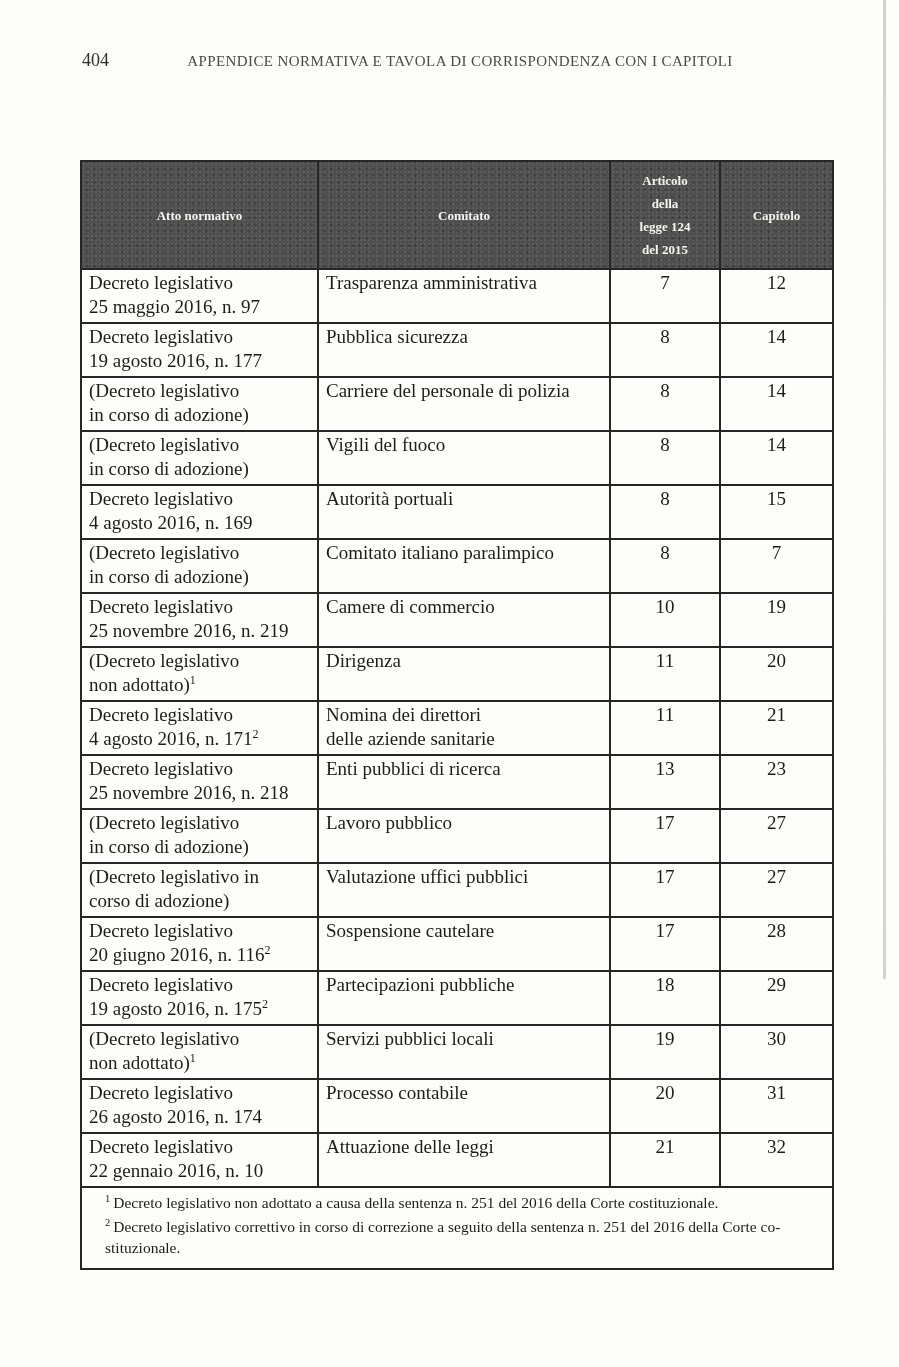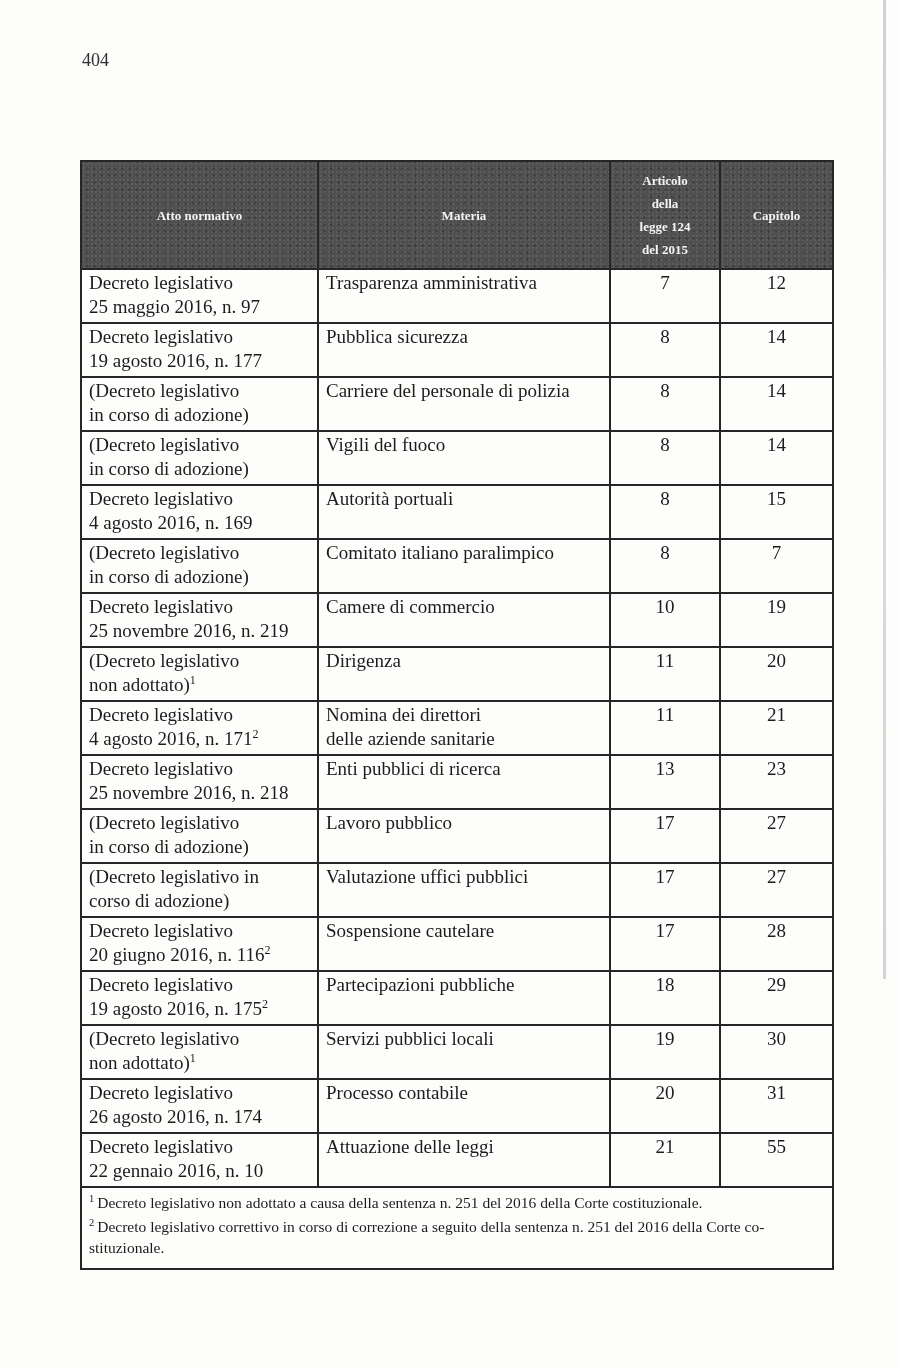--- a/index.html
+++ b/index.html
@@ -65,42 +65,43 @@
     padding-left: 2px; padding-right: 2px;
   }
   sup {
     font-size: 12px; line-height: 0; vertical-align: super;
   }
   .footnotes-cell {
     padding: 4px 9px 7px 7px !important;
     font-size: 15.5px; line-height: 21px;
     vertical-align: top;
   }
-  .footnote { margin: 0 0 3px 0; white-space: pre-line; }
+  .footnote { margin: 0 0 3px 16px; white-space: pre-line; }
   .footnote sup { font-size: 10.5px; margin-right: 3px; }
 </style>
 </head>
 <body>
 
 <div class="page">
   <div class="scan-edge"></div>
 
   <div class="page-number">404</div>
+  <div class="running-title">APPENDICE NORMATIVA E TAVOLA DI CORRISPONDENZA CON I CAPITOLI</div>
 
   <table class="doc-table">
     <colgroup>
       <col style="width:237px">
       <col style="width:292px">
       <col style="width:110px">
       <col style="width:113px">
     </colgroup>
     <thead>
       <tr>
         <th>Atto normativo</th>
-        <th>Materia</th>
+        <th>Comitato</th>
         <th>Articolo
 della
 legge 124
 del 2015</th>
         <th>Capitolo</th>
       </tr>
     </thead>
     <tbody>
   <tr>
     <td><span class="txt">Decreto legislativo
@@ -229,21 +230,21 @@
     <td><span class="txt">Processo contabile</span></td>
     <td class="num">20</td>
     <td class="num">31</td>
   </tr>
 
   <tr>
     <td><span class="txt">Decreto legislativo
 22 gennaio 2016, n. 10</span></td>
     <td><span class="txt">Attuazione delle leggi</span></td>
     <td class="num">21</td>
-    <td class="num">55</td>
+    <td class="num">32</td>
   </tr>
 </tbody>
     <tfoot>
       <tr>
         <td class="footnotes-cell" colspan="4">
           <p class="footnote"><sup>1</sup><span>Decreto legislativo non adottato a causa della sentenza n. 251 del 2016 della Corte costituzionale.</span></p>
           <p class="footnote"><sup>2</sup><span>Decreto legislativo correttivo in corso di correzione a seguito della sentenza n. 251 del 2016 della Corte co-
 stituzionale.</span></p>
         </td>
       </tr>

